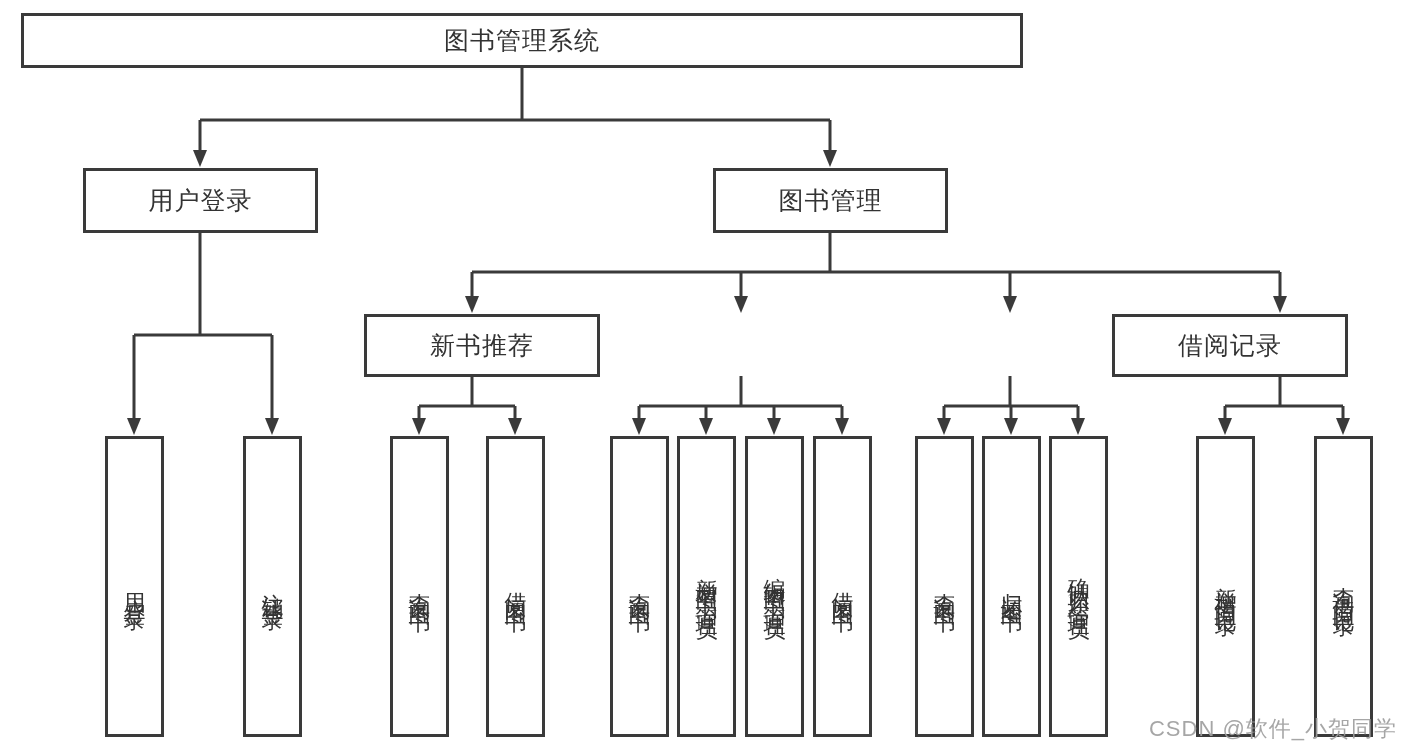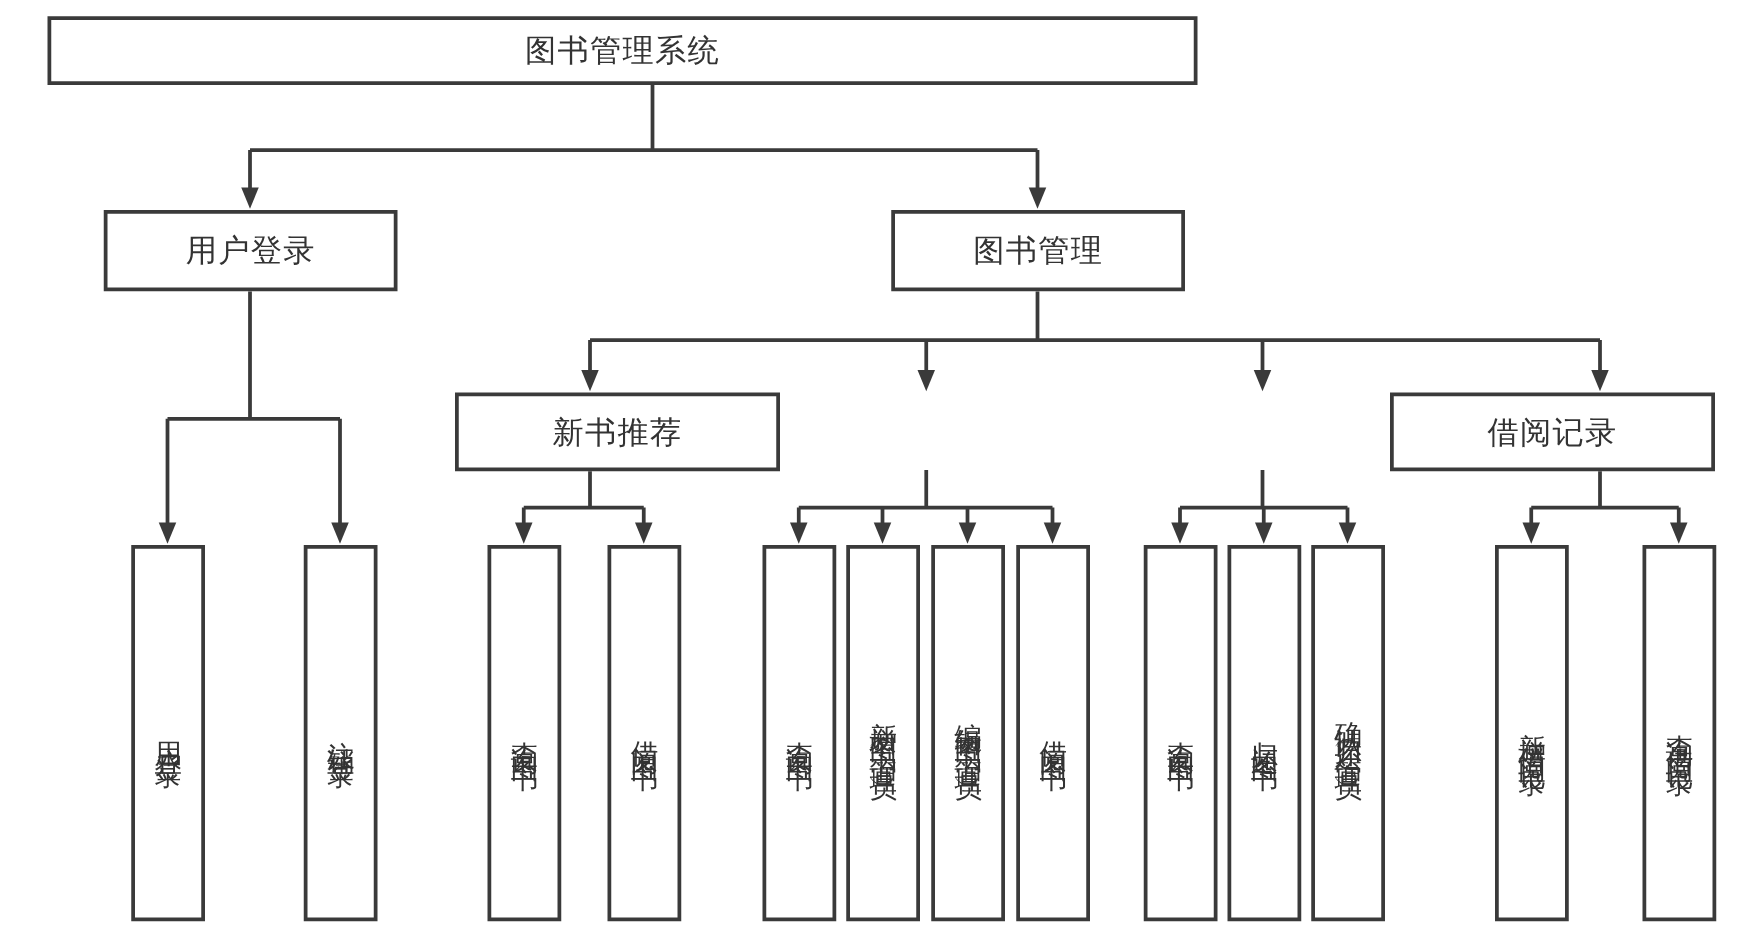--- a/index.html
+++ b/index.html
@@ -4,24 +4,24 @@
 <style>
   html,body{margin:0;padding:0;background:#ffffff;}
   body{width:1405px;height:747px;position:relative;overflow:hidden;
        font-family:"Liberation Sans", sans-serif;}
   #stage{position:absolute;inset:0;width:1405px;height:747px;}
   svg.wires{position:absolute;left:0;top:0;z-index:1;}
   .box{position:absolute;box-sizing:border-box;background:#ffffff;
        border:3px solid #3a3a3a;display:flex;align-items:center;justify-content:center;
        color:#333333;z-index:2;}
   .hlabel{font-size:25px;letter-spacing:1px;white-space:nowrap;}
-  .root{left:38px;top:13px;width:920px;height:55px;}
+  .root{left:21px;top:13px;width:1002px;height:55px;}
   .l2{top:168px;width:235px;height:65px;}
   .l2.p0{left:83px;} .l2.p1{left:713px;}
-  .l3{top:314px;width:260px;height:63px;}
+  .l3{top:314px;width:236px;height:63px;}
   .l3.p0{left:364px;} .l3.p1{left:633px;} .l3.p2{left:902px;} .l3.p3{left:1112px;}
   .leaf{top:436px;width:59px;height:301px;}
   .leaf .vlabel{writing-mode:vertical-rl;text-orientation:mixed;font-size:22px;
        letter-spacing:6px;line-height:1;color:#333333;}
   .leaf.q0{left:105px;}  .leaf.q1{left:243px;}
   .leaf.q2{left:390px;}  .leaf.q3{left:486px;}
   .leaf.q4{left:610px;}  .leaf.q5{left:677px;} .leaf.q6{left:745px;} .leaf.q7{left:813px;}
   .leaf.q8{left:915px;}  .leaf.q9{left:982px;} .leaf.q10{left:1049px;}
   .leaf.q11{left:1196px;} .leaf.q12{left:1314px;}
   .watermark{position:absolute;right:8px;bottom:3px;z-index:5;
@@ -118,13 +118,14 @@
     <span class="vlabel">确认归还（管理员）</span>
   </div>
 
   <div class="box leaf q11">
     <span class="vlabel">新增借阅记录</span>
   </div>
   <div class="box leaf q12">
     <span class="vlabel">查询借阅记录</span>
   </div>
 
+  <div class="watermark">CSDN @软件_小贺同学</div>
 </div>
 
 </body></html>

